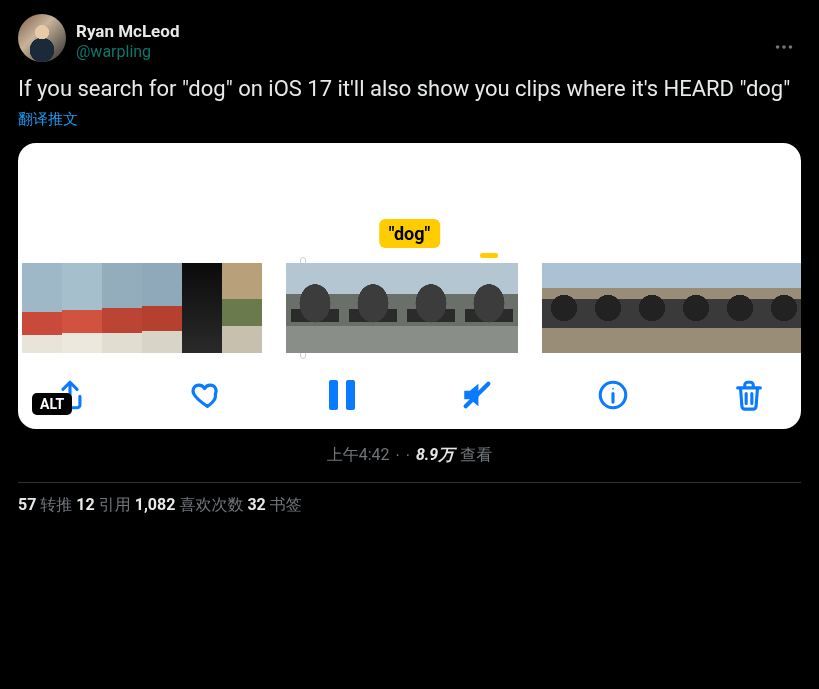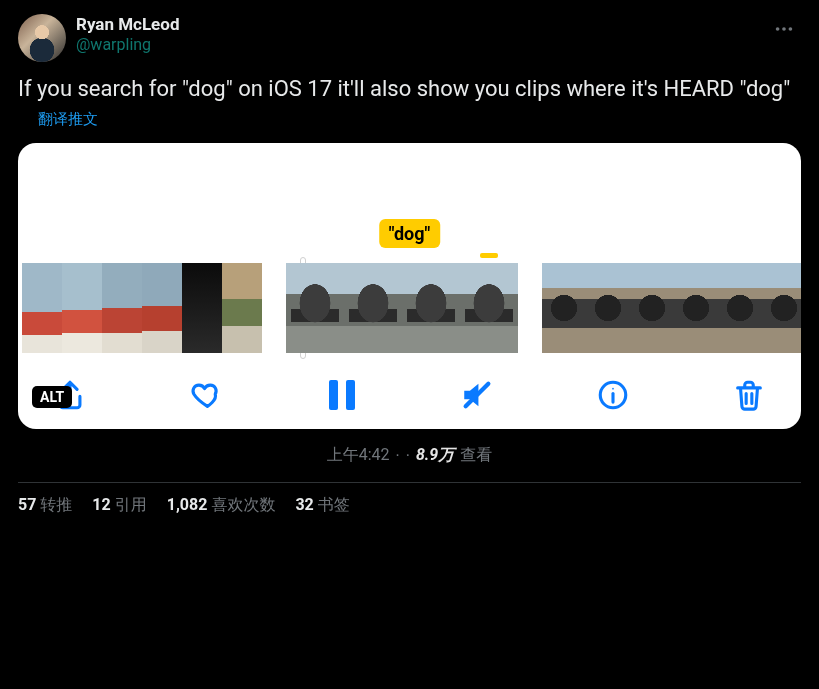--- a/index.html
+++ b/index.html
@@ -5,39 +5,39 @@
   * { box-sizing: border-box; margin: 0; padding: 0; }
   body {
     background: #000;
     color: #e7e9ea;
     font-family: -apple-system, BlinkMacSystemFont, "Segoe UI", Roboto, Helvetica, Arial, sans-serif;
     width: 819px;
     height: 689px;
     overflow: hidden;
   }
   .tweet { padding: 14px 18px 10px 18px; }
-  .header { display: flex; align-items: flex-start; gap: 10px; }
+  .header { display: flex; align-items: flex-end; gap: 10px; }
   .avatar {
     width: 48px; height: 48px; border-radius: 50%;
     background: linear-gradient(135deg,#7a5c4a 0%, #c9b49a 40%, #2b2b2b 100%);
     position: relative; overflow: hidden; flex-shrink: 0;
   }
   .avatar::after{
     content:""; position:absolute; inset:0;
     background:
       radial-gradient(circle at 50% 38%, #e8c9a8 0 18%, transparent 19%),
       radial-gradient(circle at 50% 75%, #1b2a3a 0 28%, transparent 29%);
   }
   .name-block { display: flex; flex-direction: column; line-height: 1.25; }
   .display-name { font-weight: 700; font-size: 17px; color: #e7e9ea; }
   .handle { color: #0f766e; font-size: 16px; }
   .more { margin-left: auto; color: #71767b; padding: 4px 6px; cursor: pointer; }
   .more svg { display: block; }
   .content { margin-top: 12px; font-size: 22px; line-height: 1.35; color: #e7e9ea; }
-  .translate { color: #1d9bf0; font-size: 15px; margin-top: 6px; cursor: pointer; margin-left: 20px; }
+  .translate { color: #1d9bf0; font-size: 15px; margin-top: 6px; cursor: pointer; }
   .media-card {
     margin-top: 14px; width: 100%; background: #fff; border-radius: 18px;
     padding: 10px 0 14px 0; position: relative; overflow: hidden;
   }
   .caption-zone { height: 110px; position: relative; }
   .caption-chip {
     position: absolute; left: 50%; top: 66px; transform: translateX(-50%);
     background: #ffcc00; color: #000; font-weight: 700; font-size: 18px;
     padding: 4px 10px; border-radius: 6px;
   }
@@ -62,27 +62,27 @@
   .clipC .frame::after{content:"";position:absolute;inset:30% 10% 20% 10%;background:radial-gradient(circle at 50% 40%,#222 0 40%,transparent 41%);}
   .toolbar {
     display: flex; justify-content: space-between; align-items: center;
     padding: 22px 32px 0 32px;
   }
   .tb-btn { color: #0a7aff; cursor: pointer; width: 40px; height: 40px; display:flex;align-items:center;justify-content:center;}
   .tb-btn svg { width: 34px; height: 34px; stroke: currentColor; fill: none; stroke-width: 2.2; stroke-linecap: round; stroke-linejoin: round; }
   .pause-icon{display:flex;gap:8px;}
   .pause-icon span{width:9px;height:30px;background:#0a7aff;border-radius:2px;}
   .alt-badge{
-    position:absolute; left:14px; bottom:21px; background:#000; color:#fff;
+    position:absolute; left:14px; bottom:14px; background:#000; color:#fff;
     font-weight:700; font-size:14px; padding:3px 8px; border-radius:5px;
   }
   .meta-row{ margin-top:16px; color:#71767b; font-size:16px; display:flex; align-items:center; gap:6px;justify-content:center;}
   .meta-row .views-count{ color:#e5e5e5; font-weight:700;font-style:italic;}
   .divider{ height:1px; background:#2f3336; margin:16px 0 12px 0;}
-  .stats-row{ display:flex; gap:20px; font-size:16px;}
+  .stats-row{ display:flex; gap:4px; font-size:16px;}
   .stat{ color:#71767b;}
   .stat .num{ color:#e7e9ea; font-weight:700; margin-right:4px;}
 </style>
 </head>
 <body>
 
 <div class="tweet">
   <div class="header">
     <div class="avatar"></div>
     <div class="name-block">

